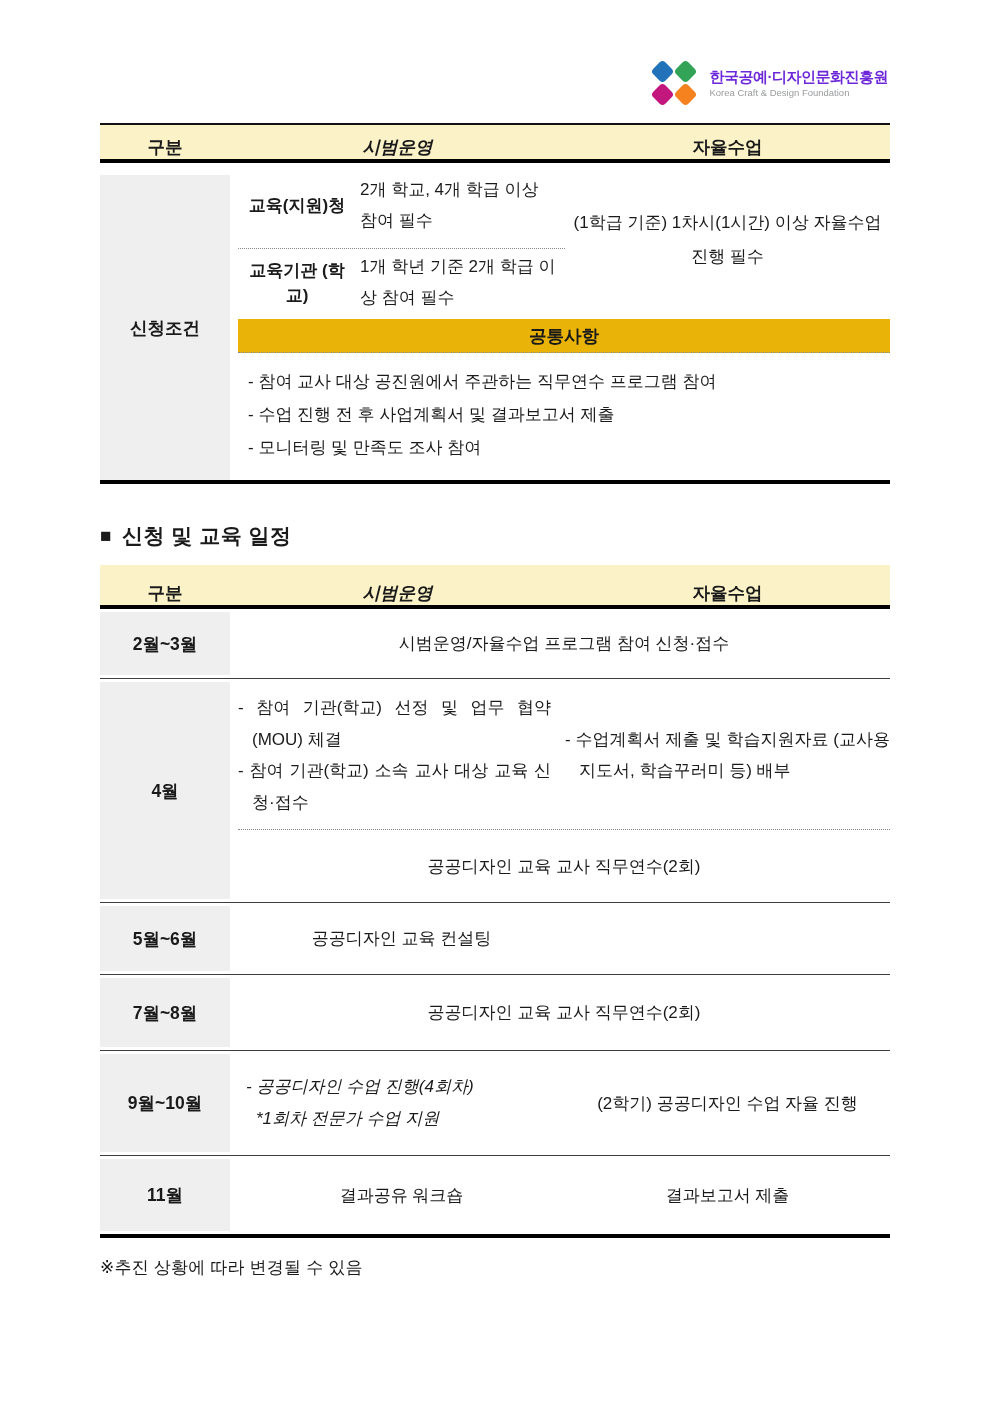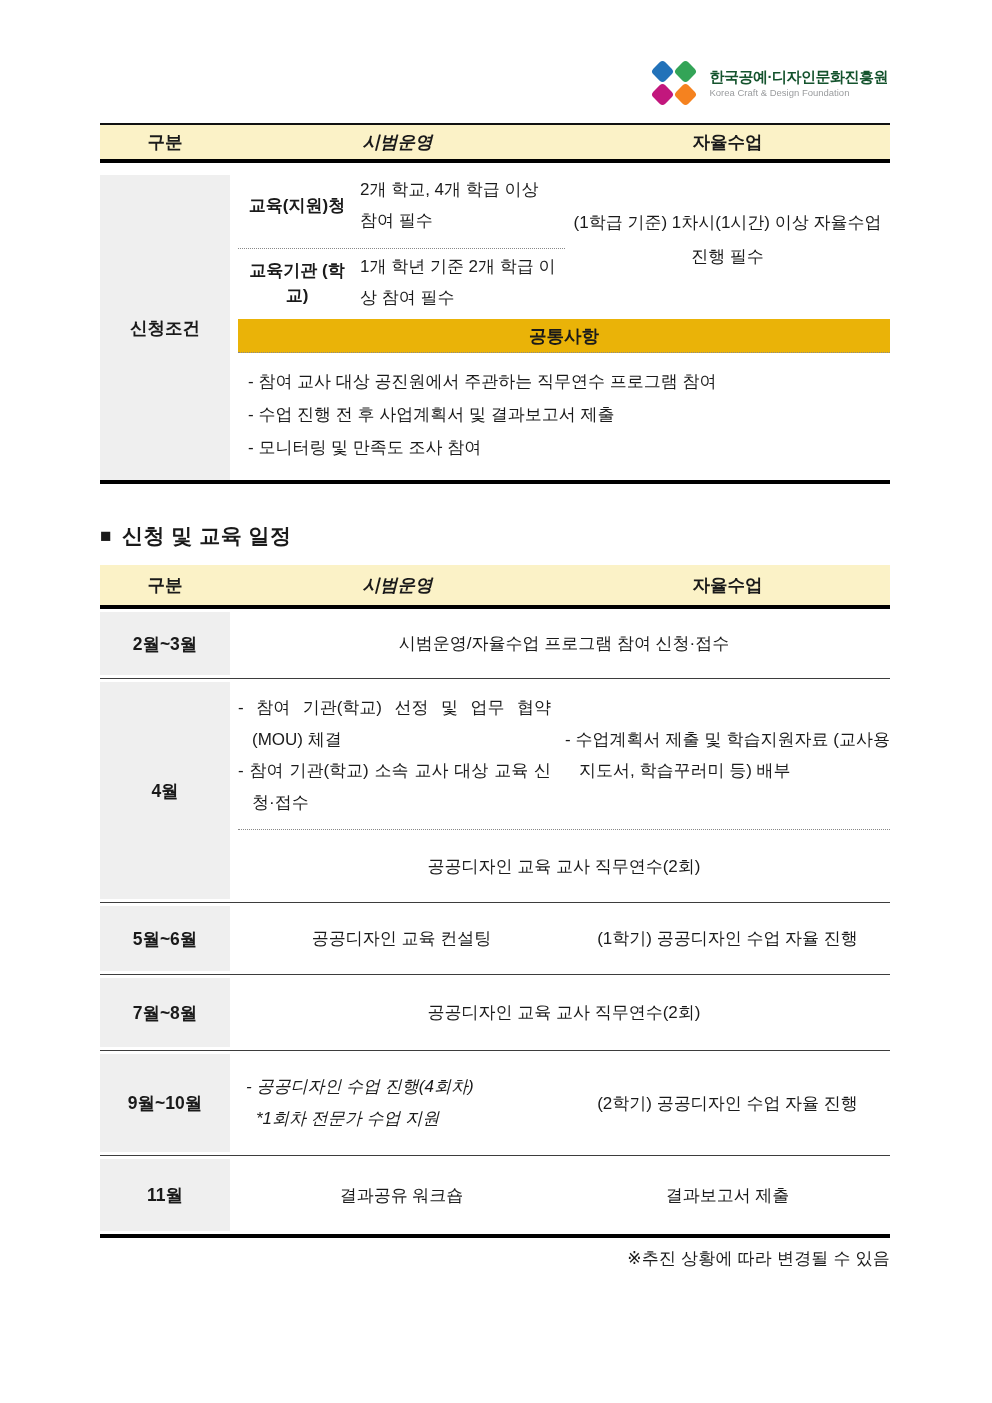--- a/index.html
+++ b/index.html
@@ -13,26 +13,26 @@
 
   
   .logo-row { display:flex; justify-content:flex-end; align-items:center; padding:58px 104px 0 0; gap:10px; }
   .logo-mark { display:grid; grid-template-columns:20px 20px; grid-template-rows:20px 20px; gap:3px; padding:4px; }
   .logo-mark span { width:17px; height:17px; border-radius:4px; transform:rotate(45deg); display:block; margin:1px; }
   .d-blue   { background:#2272B9; }
   .d-green  { background:#33A457; }
   .d-magenta{ background:#C2177D; }
   .d-orange { background:#F5821F; }
   .logo-text { display:flex; flex-direction:column; line-height:1.25; }
-  .logo-title { font-size:15px; font-weight:bold; color:#14532d; letter-spacing:-0.5px; }
+  .logo-title { font-size:15px; font-weight:bold; color:#6d28d9; letter-spacing:-0.5px; }
   .logo-sub   { font-size:9.5px; color:#9a9c9e; }
 
   
   .tbl { width:790px; margin-left:100px; }
-  .thead { display:flex; background:#FBF2C7; align-items:center; border-bottom:4px solid #000; font-weight:bold; font-size:17.5px; }
+  .thead { display:flex; background:#FBF2C7; align-items:flex-end; border-bottom:4px solid #000; font-weight:bold; font-size:17.5px; }
   .thead .c1, .thead .c2, .thead .c3 { text-align:center; }
   .c1 { width:130px; } .c2 { width:335px;font-style:italic; } .c3 { width:325px; }
 
   
   .tbl1 { border-top:2px solid #111; margin-top:14px; border-bottom:4px solid #000; }
   .tbl1 .thead { height:38px; }
   .tbl1-body { display:flex; }
   .t1-rowlabel { width:130px; background:#EFEFEF; display:flex; align-items:center; justify-content:center;
                  font-weight:bold; font-size:17.5px;margin-top:12px; }
   .t1-content { width:660px; padding-left:8px; display:flex; flex-direction:column; }
@@ -77,21 +77,21 @@
   .apr-left { width:327px; padding-right:14px; font-size:17px; line-height:1.85; text-align:justify; }
   .apr-left div { padding-left:14px; text-indent:-14px; }
   .apr-right { width:325px; font-size:17px; line-height:1.85; text-align:justify; display:flex; align-items:center; }
   .apr-right div { padding-left:14px; text-indent:-14px; }
   .apr-merged { height:72px; display:flex; align-items:center; justify-content:center; font-size:17px; width:652px; }
 
   .sep-left { width:327px; padding-left:8px; display:flex; flex-direction:column; justify-content:center; font-size:17px; line-height:1.9;font-style:italic; }
   .sep-line2 { padding-left:10px; }
 
   
-  .footnote { width:790px; margin-left:100px; text-align:right; font-size:17px; margin-top:9px; letter-spacing:0.2px; }
+  .footnote { width:790px; margin-left:100px; text-align:left; font-size:17px; margin-top:18px; letter-spacing:0.2px; }
 </style>
 </head>
 <body>
 
 <div class="page">
 
   <div class="logo-row">
     <div class="logo-mark">
       <span class="d-blue"></span>
       <span class="d-green"></span>
@@ -168,21 +168,20 @@
           </div>
         </div>
         <div class="apr-merged">공공디자인 교육 교사 직무연수(2회)</div>
       </div>
     </div>
 
     <div class="s-row r3">
       <div class="s-month">5월~6월</div>
       <div class="s-content">
         <div class="s-col-left">공공디자인 교육 컨설팅</div>
-        <div class="s-col-right">(1학기) 공공디자인 수업 자율 진행</div>
       </div>
     </div>
 
     <div class="s-row r4">
       <div class="s-month">7월~8월</div>
       <div class="s-content">
         <div class="s-merged">공공디자인 교육 교사 직무연수(2회)</div>
       </div>
     </div>
 

